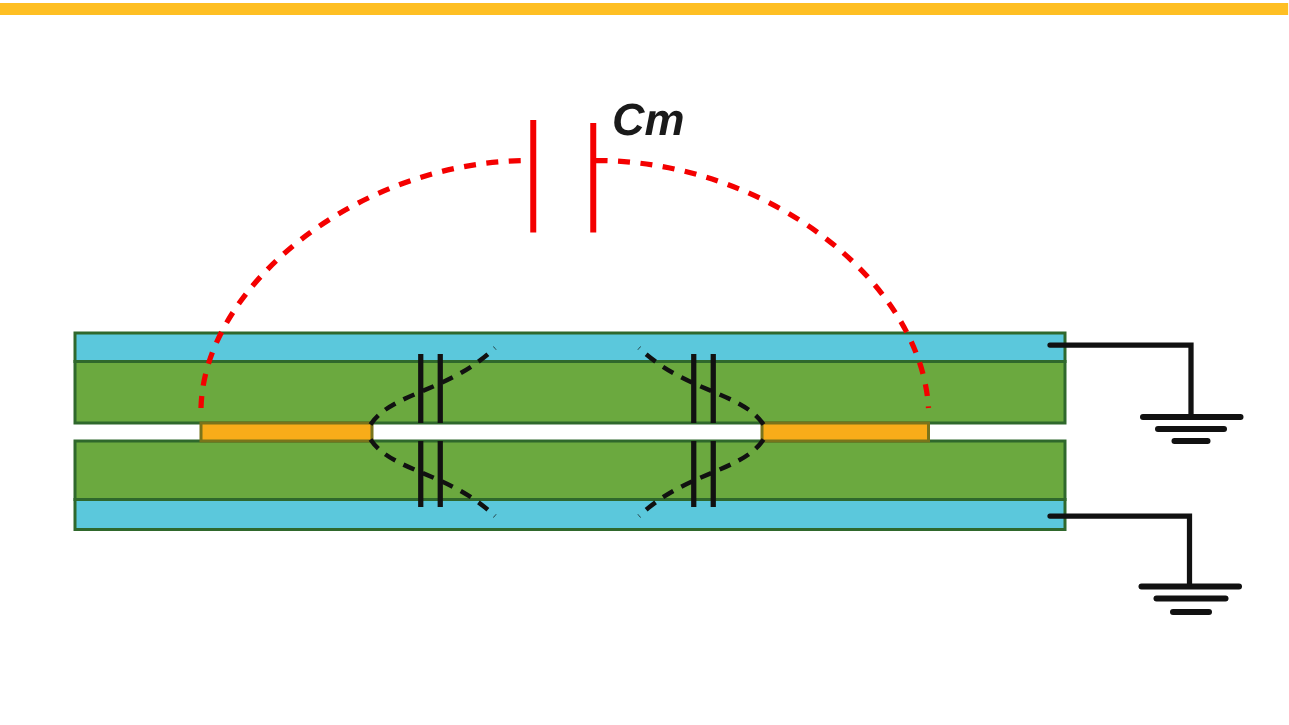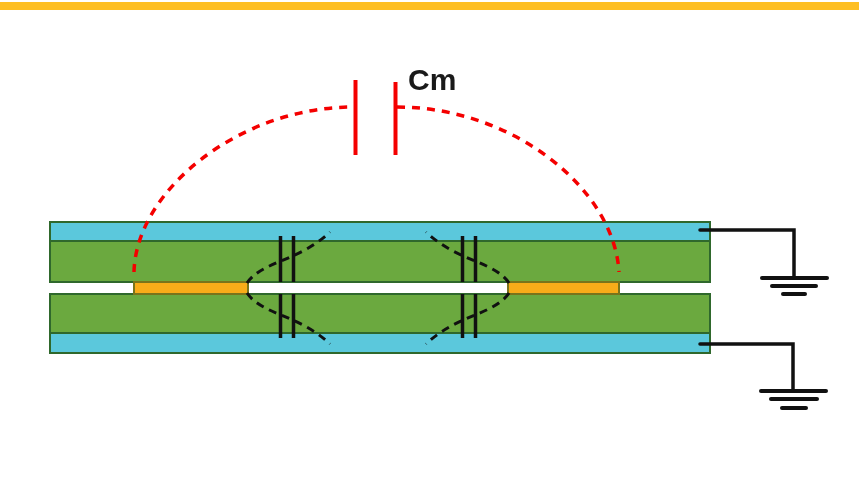--- a/index.html
+++ b/index.html
@@ -7,20 +7,21 @@
     padding: 0;
     background: var(--background, #fff);
     font-family: "Liberation Sans", sans-serif;
   }
   .canvas {
     position: relative;
     width: 859px;
     height: 424px;
     background: var(--background, #fff);
     overflow: hidden;
+    font-style: italic;
   }
   .frame-bar {
     position: absolute;
     left: 0;
     width: 859px;
     background: var(--border-amber, #febf23);
   }
   .frame-bar.top { top: 2px; height: 8px; }
   .frame-bar.bottom { top: 476px; height: 5px; }
   svg.diagram {

